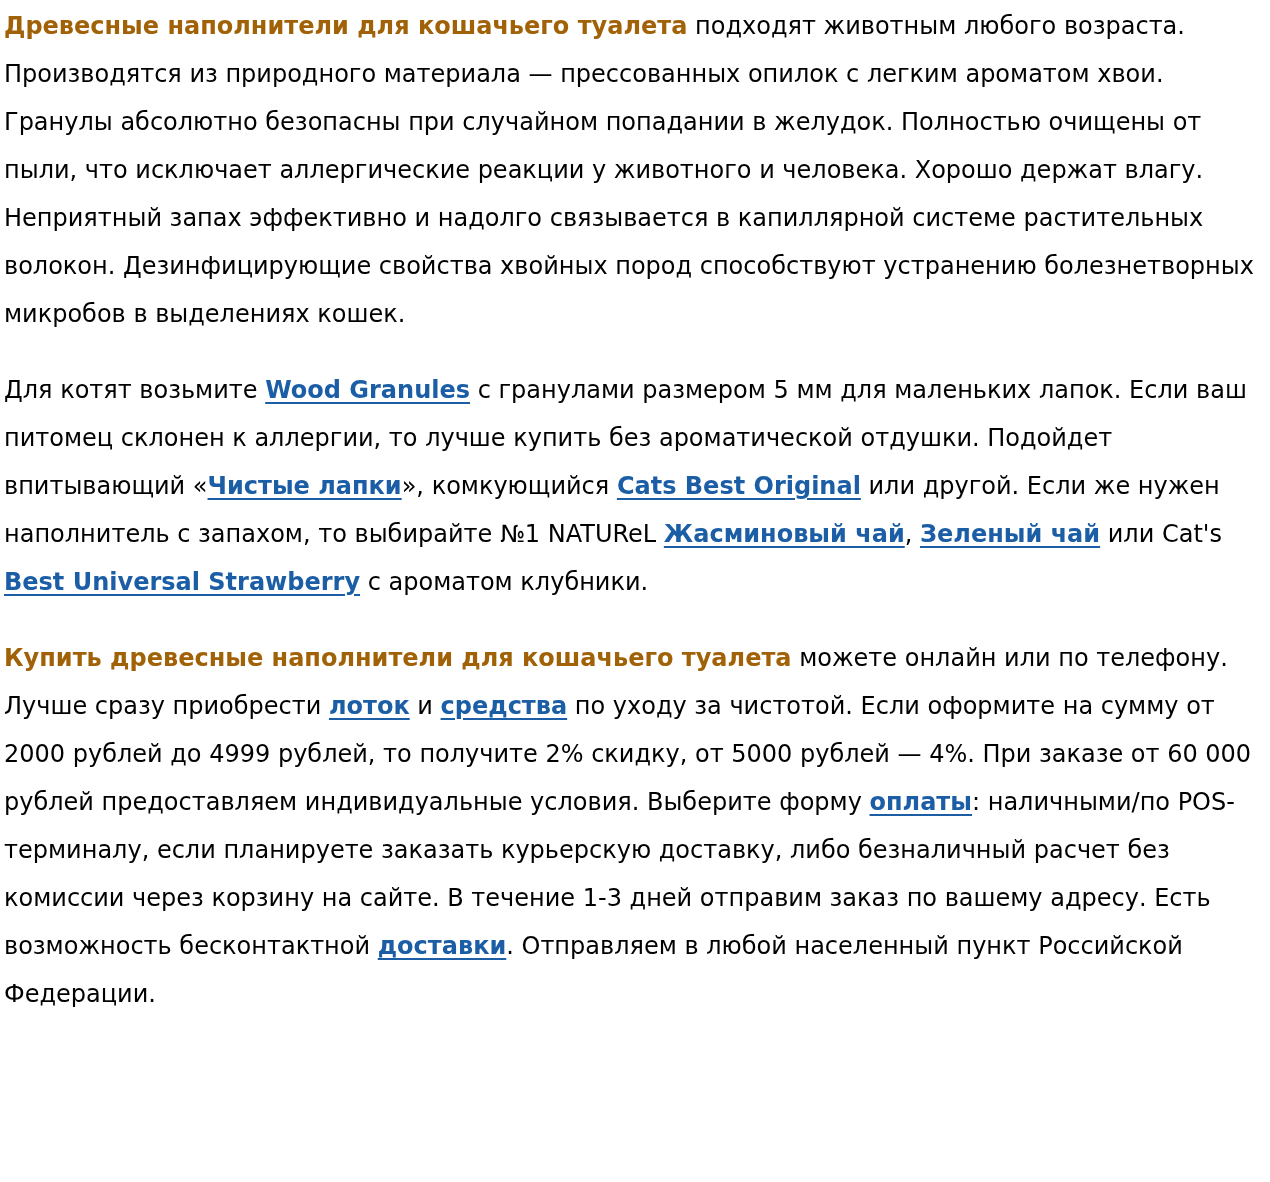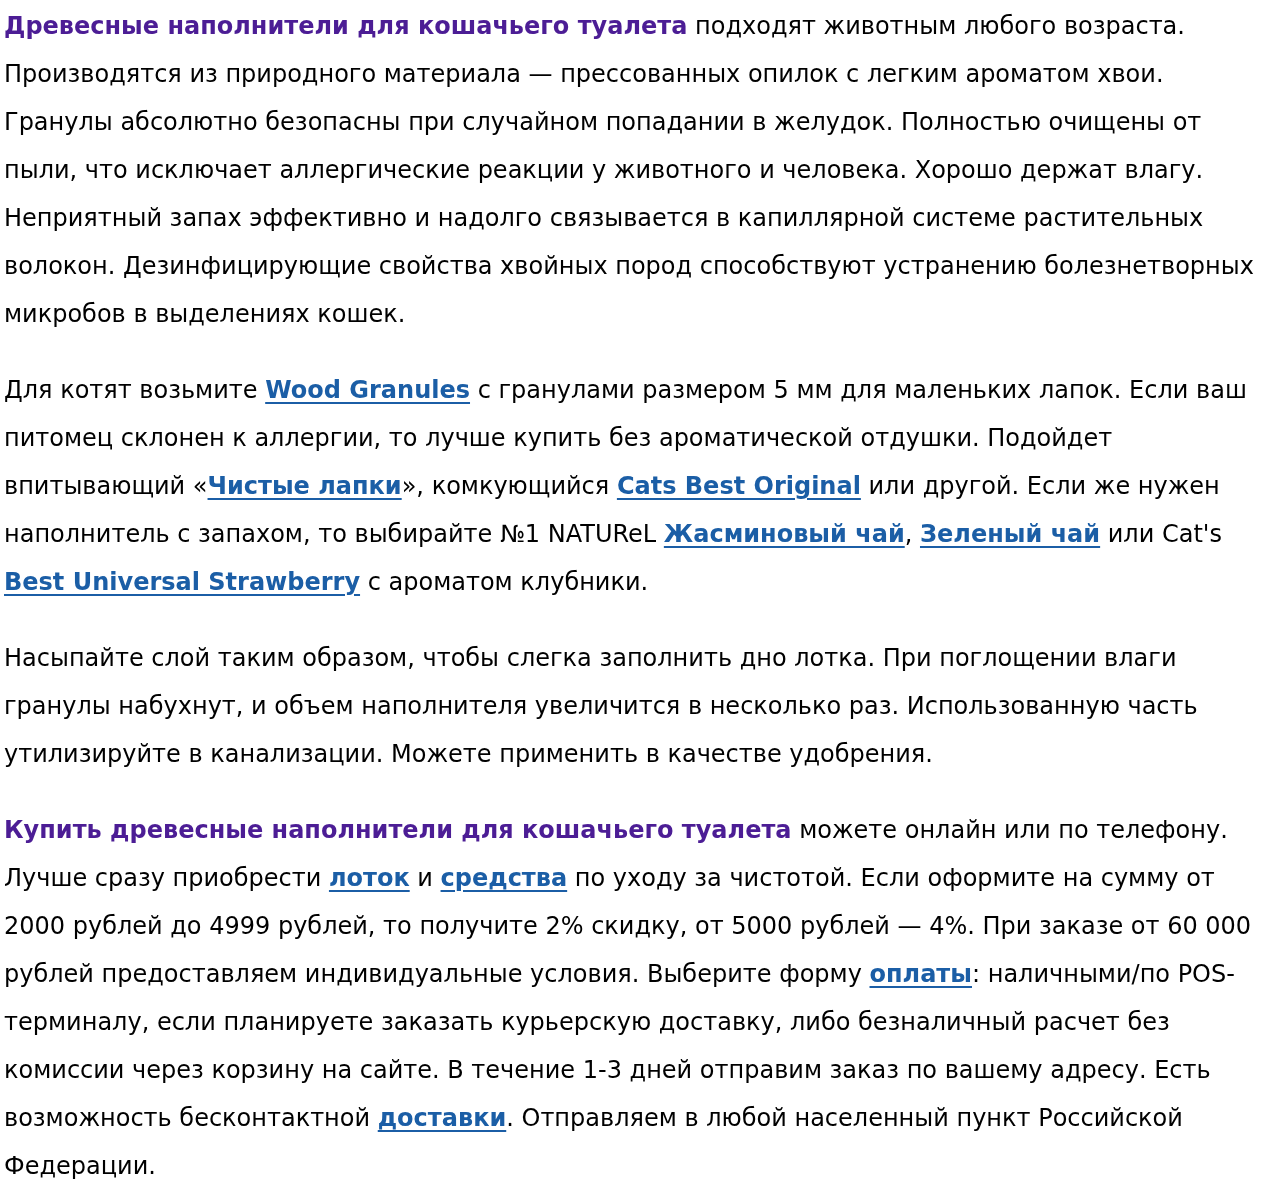--- a/index.html
+++ b/index.html
@@ -19,32 +19,31 @@
     -webkit-font-smoothing: antialiased;
   }
   p.paragraph {
     margin: 28px 0;
   }
   p.paragraph:first-of-type {
     margin-top: 0;
   }
   strong {
     font-weight: bold;
-    color: #4c1d95;
+    color: #a16207;
   }
   a.inline-link {
     color: var(--link-color, #1b5ea6);
     text-decoration: underline;
     text-decoration-thickness: 2px;
     text-underline-offset: 4px;
     cursor: pointer;
     font-weight: bold;
   }
 </style>
 </head>
 <body style="color: rgb(0, 0, 0); background: rgb(255, 255, 255);">
 
 <main>
   <p class="paragraph"><strong>Древесные наполнители для кошачьего туалета</strong> подходят животным любого возраста. Производятся из природного материала — прессованных опилок с легким ароматом хвои. Гранулы абсолютно безопасны при случайном попадании в желудок. Полностью очищены от пыли, что исключает аллергические реакции у животного и человека. Хорошо держат влагу. Неприятный запах эффективно и надолго связывается в капиллярной системе растительных волокон. Дезинфицирующие свойства хвойных пород способствуют устранению болезнетворных микробов в выделениях кошек.</p>
   <p class="paragraph">Для котят возьмите <a class="inline-link" href="#">Wood Granules</a> с гранулами размером 5 мм для маленьких лапок. Если ваш питомец склонен к аллергии, то лучше купить без ароматической отдушки. Подойдет впитывающий «<a class="inline-link" href="#">Чистые лапки</a>», комкующийся <a class="inline-link" href="#">Cats Best Original</a> или другой. Если же нужен наполнитель с запахом, то выбирайте №1 NATUReL <a class="inline-link" href="#">Жасминовый чай</a>, <a class="inline-link" href="#">Зеленый чай</a> или Cat's <a class="inline-link" href="#">Best Universal Strawberry</a> с ароматом клубники.</p>
-  <p class="paragraph">Насыпайте слой таким образом, чтобы слегка заполнить дно лотка. При поглощении влаги гранулы набухнут, и объем наполнителя увеличится в несколько раз. Использованную часть утилизируйте в канализации. Можете применить в качестве удобрения.</p>
   <p class="paragraph"><strong>Купить древесные наполнители для кошачьего туалета</strong> можете онлайн или по телефону. Лучше сразу приобрести <a class="inline-link" href="#">лоток</a> и <a class="inline-link" href="#">средства</a> по уходу за чистотой. Если оформите на сумму от 2000 рублей до 4999 рублей, то получите 2% скидку, от 5000 рублей — 4%. При заказе от 60 000 рублей предоставляем индивидуальные условия. Выберите форму <a class="inline-link" href="#">оплаты</a>: наличными/по POS-терминалу, если планируете заказать курьерскую доставку, либо безналичный расчет без комиссии через корзину на сайте. В течение 1-3 дней отправим заказ по вашему адресу. Есть возможность бесконтактной <a class="inline-link" href="#">доставки</a>. Отправляем в любой населенный пункт Российской Федерации.</p>
 </main>
 
 </body></html>

